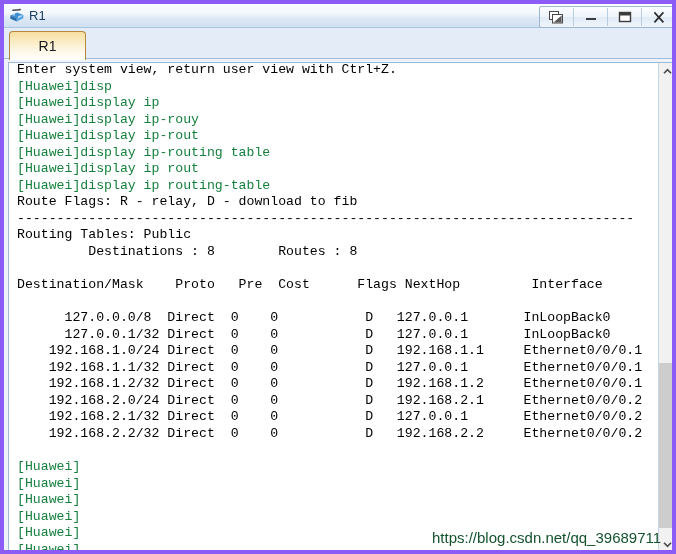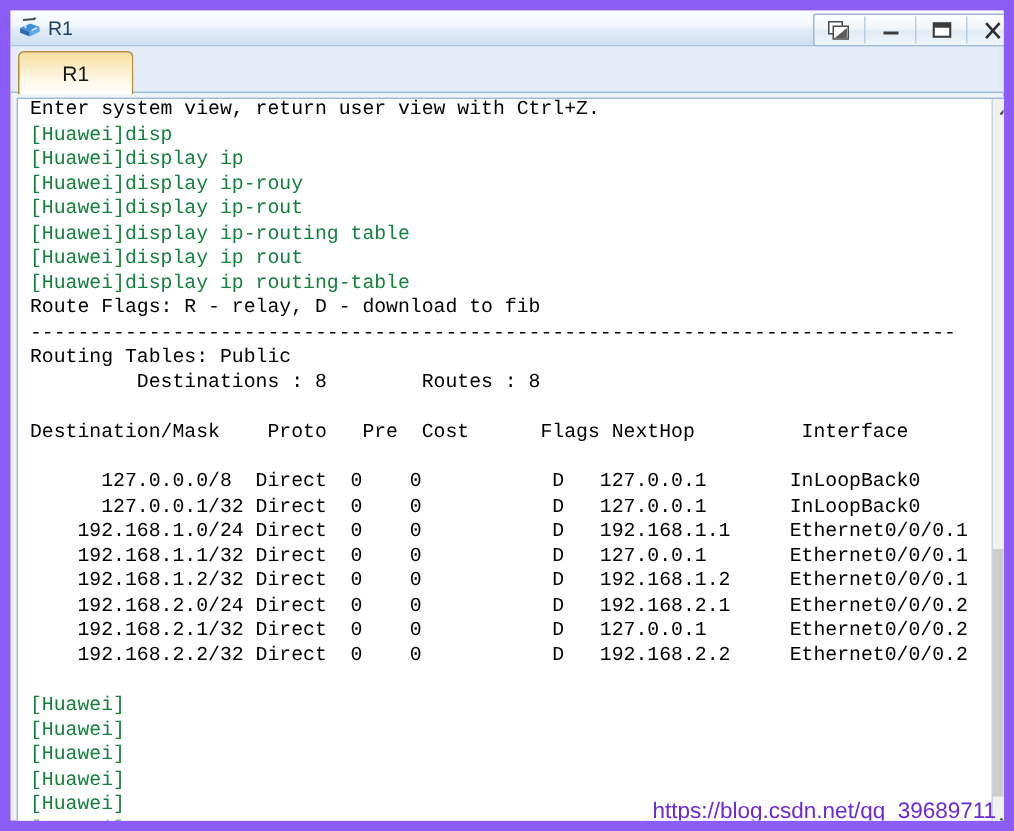--- a/index.html
+++ b/index.html
@@ -14,21 +14,21 @@
     overflow: hidden;
     font-family: "Liberation Sans", sans-serif;
   }
 
   
   #window {
     position: relative;
     width: 676px;
     height: 554px;
     box-sizing: border-box;
-    border: 7px solid #8b5cf6;
+    border: 4px solid #8b5cf6;
     background: #eef3fa;
     overflow: hidden;
   }
 
   
   #titlebar {
     position: absolute;
     left: 0; top: 0;
     width: 676px;
     height: 24px;
@@ -180,21 +180,21 @@
   
   #watermark {
     position: absolute;
     left: 428px;
     top: 524px;
     width: 230px;
     height: 20px;
     overflow: hidden;
     font-family: "Liberation Sans", sans-serif;
     font-size: 15px;
-    color: #6d28d9;
+    color: #14532d;
     white-space: nowrap;
     line-height: 20px;
     pointer-events: none;
   }
 </style>
 </head>
 <body>
 
 <div id="window">
 

